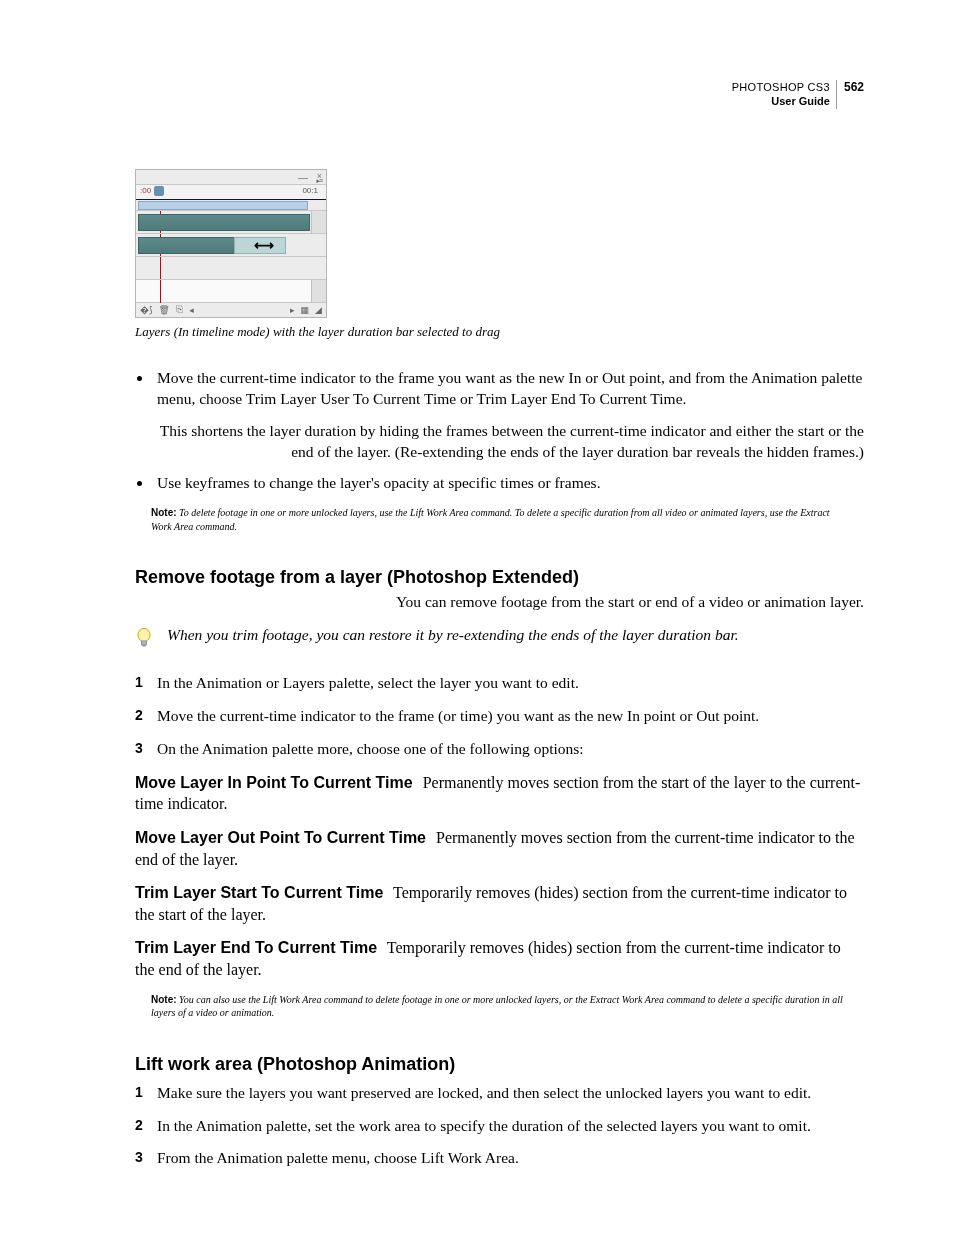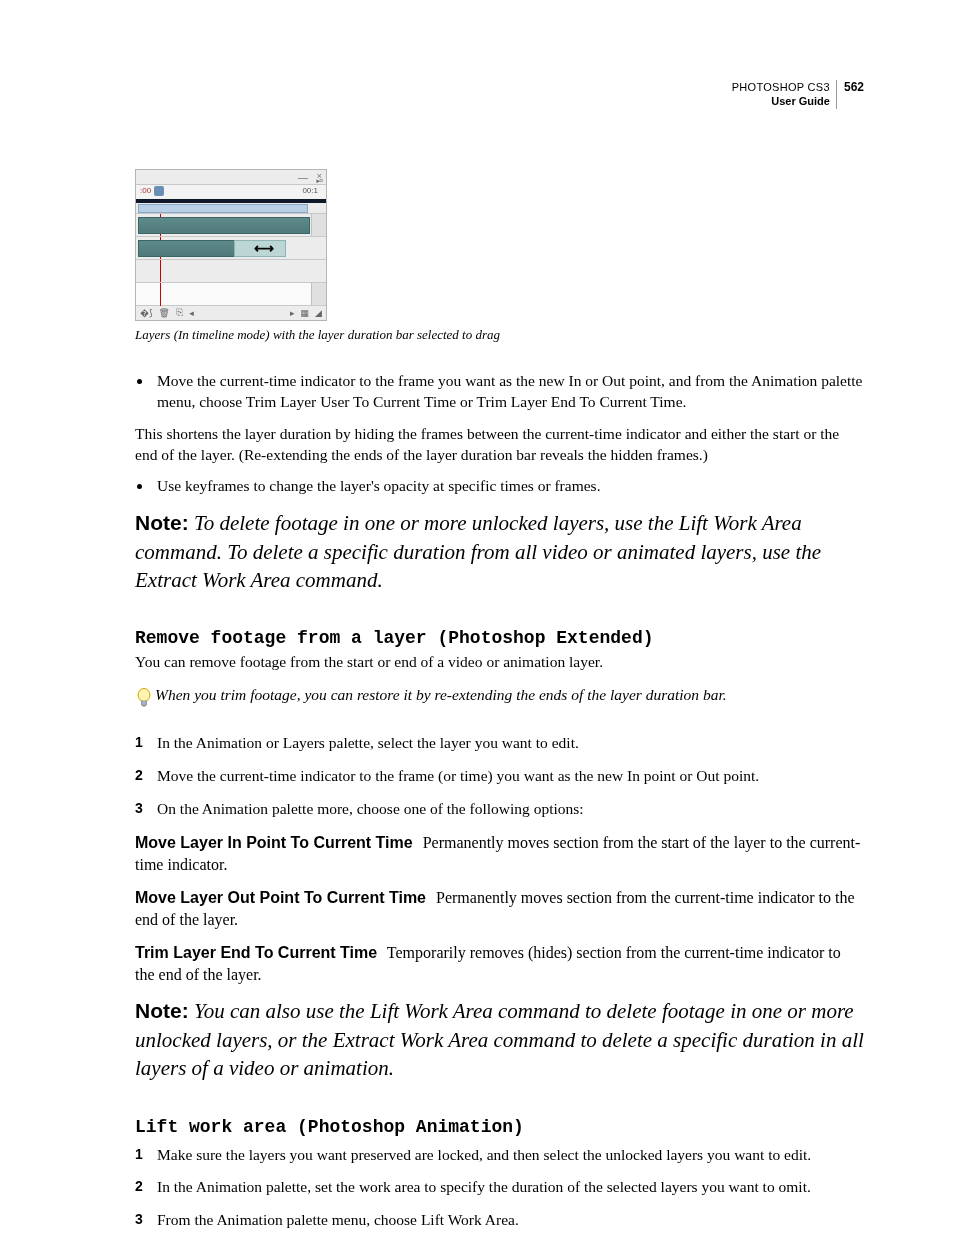--- a/index.html
+++ b/index.html
@@ -52,21 +52,21 @@
     border-bottom: 1px solid #c8c8c8;
     position: relative;
   }
   .tp-top .dash { position:absolute; right:18px; top:2px; color:#777; font-size:10px;}
   .tp-top .x { position:absolute; right:4px; top:1px; color:#777; font-size:9px;}
   .tp-top .menu { position:absolute; right:4px; bottom:-1px; font-size:7px; color:#666; letter-spacing:-1px;}
   .tp-ruler {
     height: 14px;
     position: relative;
     background: #f3f3f3;
-    border-bottom: 4px solid #0f172a;
+    border-bottom: 1px solid #0f172a;
   }
   .tp-ruler .t0 { position:absolute; left:4px; top:1px; color:#a33; font-size:8px;}
   .tp-ruler .t1 { position:absolute; right:8px; top:1px; color:#555; font-size:8px;}
   .tp-ruler .playhead {
     position:absolute; left:18px; top:1px; width:10px; height:10px;
     background:#6a8fb5; border-radius:2px;
   }
   .tp-workarea {
     height: 10px; position: relative; border-bottom:1px solid #c8c8c8;
   }
@@ -114,20 +114,21 @@
     font-style: italic;
     font-size: 13px;
     color: #000;
     margin: 6px 0 28px 0;
     font-family: "Minion Pro","Times New Roman",serif;
   }
   .body-text {
     font-size: 15.5px;
     line-height: 1.35;
     margin: 10px 0;
+    text-align: right;
   }
   ul.bullets, ol.steps {
     padding-left: 18px;
     margin: 8px 0;
   }
   ul.bullets li, ol.steps li {
     font-size: 15.5px;
     line-height: 1.35;
     margin: 4px 0 12px 0;
     padding-left: 4px;
@@ -140,32 +141,32 @@
     font-family: "Myriad Pro","Helvetica Neue",Arial,sans-serif;
     font-weight:bold; font-size:14px;
   }
   .note-label, .def-term {
     font-family: "Myriad Pro","Helvetica Neue",Arial,sans-serif;
     font-weight: bold;
     font-style: normal;
   }
   .note {
     font-style: italic;
-    font-size: 21px;
+    font-size: 10px;
     line-height: 1.35;
-    margin: 10px 0;
+    margin: 10px 16px;
   }
   h2.section {
-    font-family: Liberation Mono, monospace;
+    font-family: Liberation Sans, sans-serif;
     font-weight: bold;
     font-size: 18px;
     margin: 34px 0 4px 0;
   }
   .tip-row {
-    display:flex; gap:2px; margin:12px 0 18px 0; align-items:flex-start;
+    display:flex; gap:14px; margin:12px 0 18px 0; align-items:flex-start;
   }
   .tip-icon {
     flex:0 0 auto; margin-top:2px;
   }
   .tip-text {
     font-style: italic; font-size:15.5px; line-height:1.35;
   }
   .def {
     font-size:16px; line-height:1.35; margin:12px 0;
   }
@@ -259,20 +260,21 @@
   </div>
 
   <ol class="steps">
     <li>In the Animation or Layers palette, select the layer you want to edit.</li>
     <li>Move the current-time indicator to the frame (or time) you want as the new In point or Out point.</li>
     <li>On the Animation palette more, choose one of the following options:</li>
   </ol>
 
   <p class="def"><span class="def-term">Move Layer In Point To Current Time</span> <span>Permanently moves section from the start of the layer to the current-time indicator.</span></p>
   <p class="def"><span class="def-term">Move Layer Out Point To Current Time</span> <span>Permanently moves section from the current-time indicator to the end of the layer.</span></p>
+  <p class="def"><span class="def-term">Trim Layer Start To Current Time</span> <span>Temporarily removes (hides) section from the current-time indicator to the start of the layer.</span></p>
   <p class="def"><span class="def-term">Trim Layer End To Current Time</span> <span>Temporarily removes (hides) section from the current-time indicator to the end of the layer.</span></p>
 
   <p class="note">
     <span class="note-label">Note:</span><span> You can also use the Lift Work Area command to delete footage in one or more unlocked layers, or the Extract Work Area command to delete a specific duration in all layers of a video or animation.</span>
   </p>
 
   <h2 class="section">Lift work area (Photoshop Animation)</h2>
 
   <ol class="steps">
     <li>Make sure the layers you want preserved are locked, and then select the unlocked layers you want to edit.</li>

